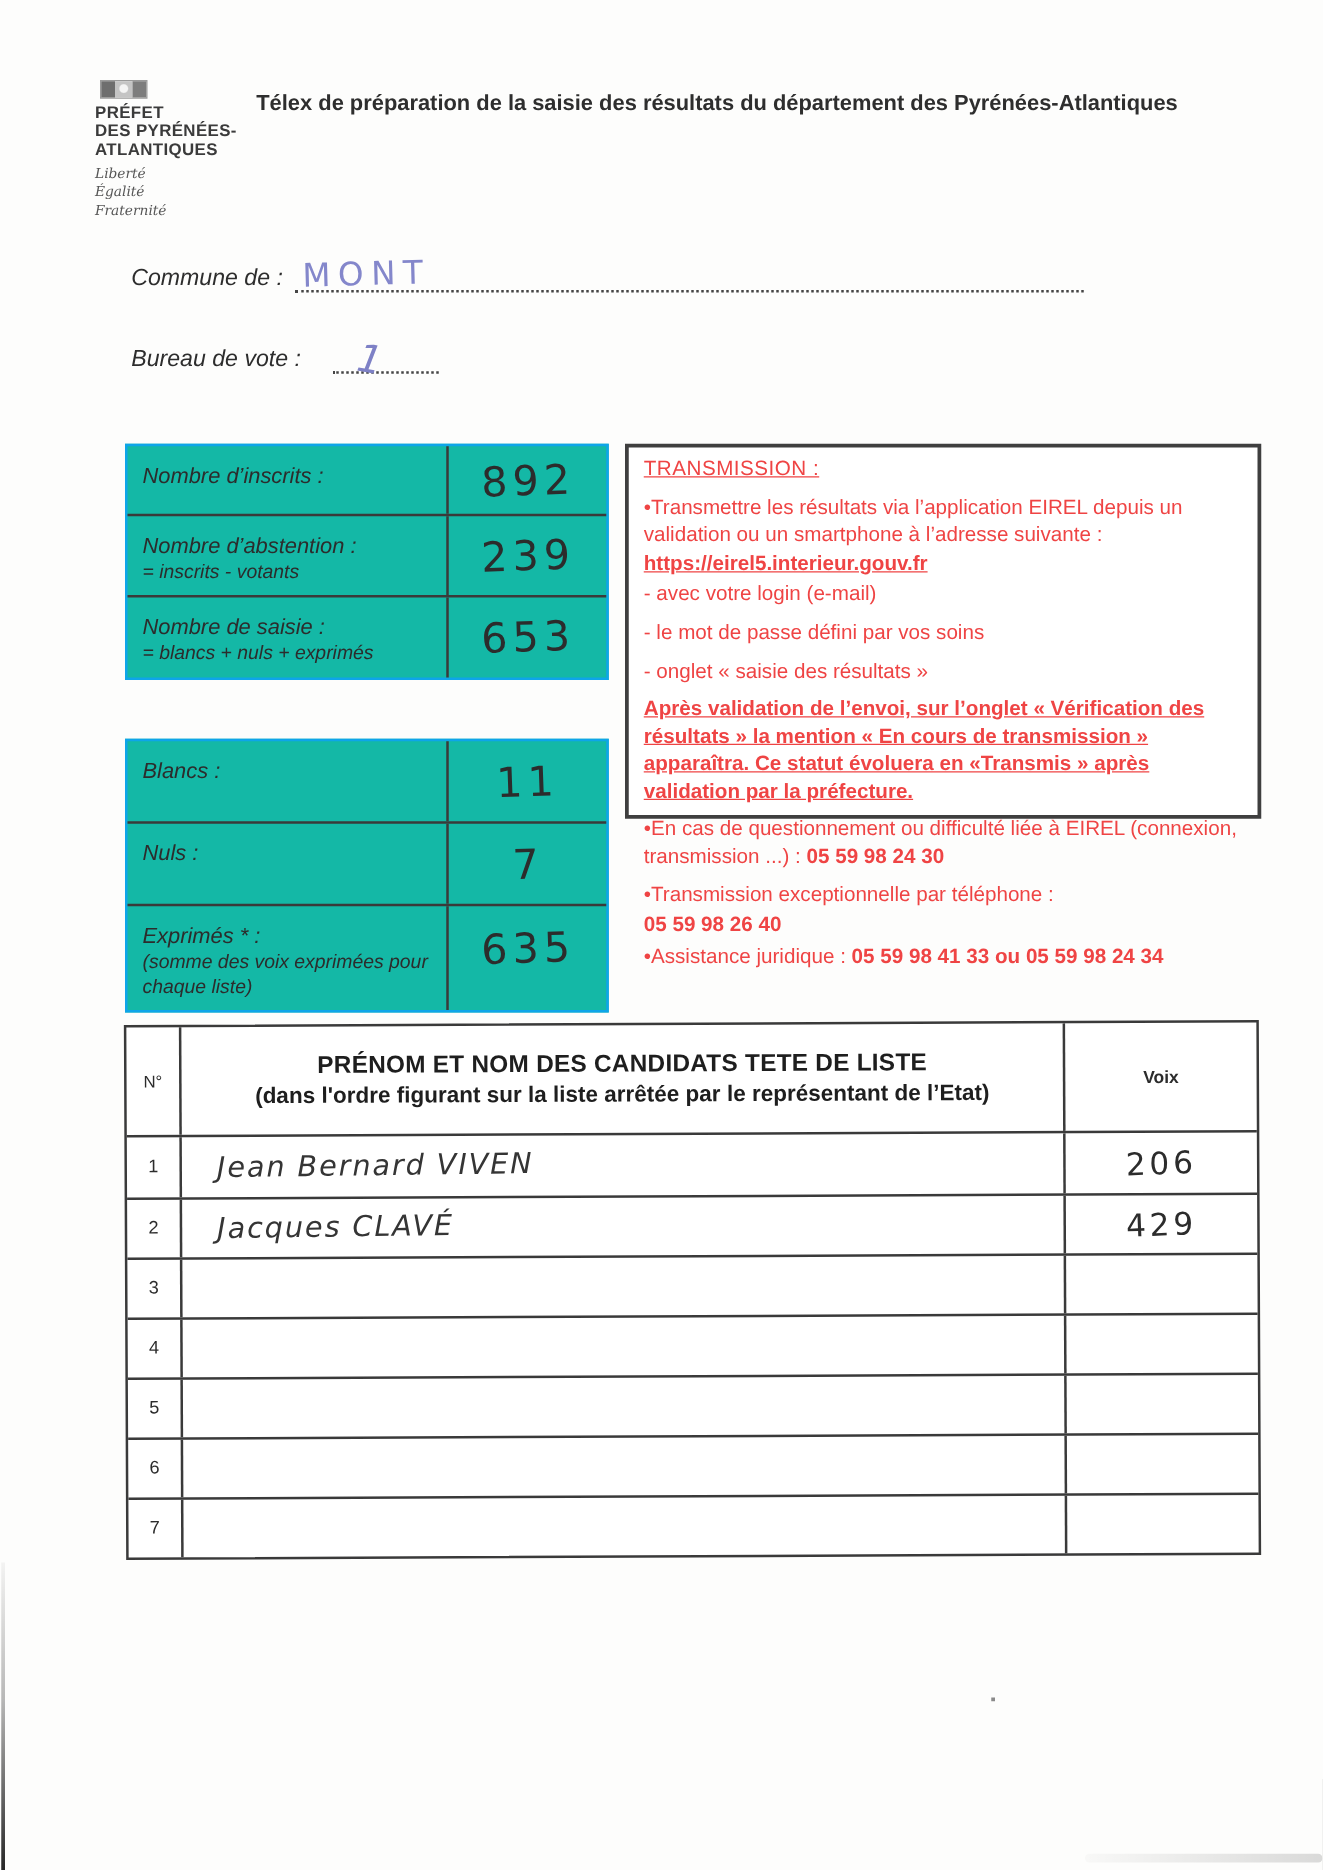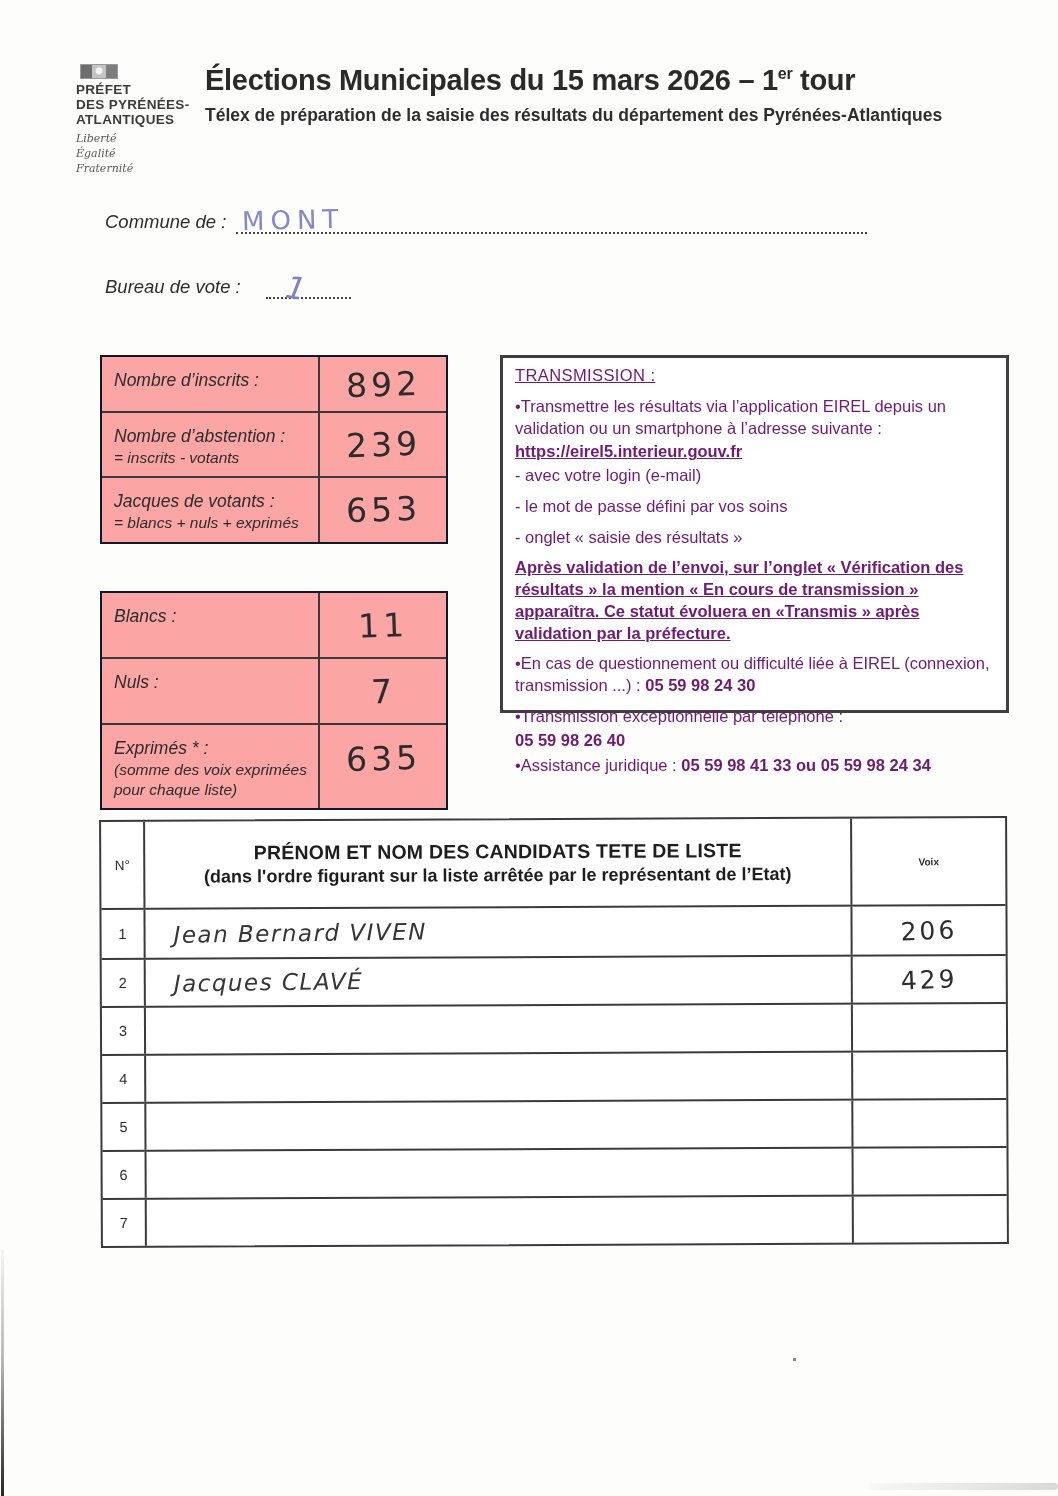--- a/index.html
+++ b/index.html
@@ -30,51 +30,51 @@
   .field .dots { flex:1; border-bottom:2.5px dotted #454545; height:24px; position:relative; }
   #commune-field { left:105px; top:210px; width:762px; }
   #bureau-field  { left:105px; top:275px; width:246px;gap:15px; }
   .hw { font-family:"DejaVu Sans", sans-serif; }
   .hw-commune { position:absolute; left:6px; bottom:-3px; font-size:26px; letter-spacing:6px;
                 color:#8487cb; font-style:normal; transform:rotate(-1.5deg); white-space:nowrap; }
   .hw-bureau  { position:absolute; left:20px; bottom:-9px; font-size:31px; color:#7e81c6;
                 font-style:italic; transform:rotate(10deg); }
 
   
-  .stat-table { position:absolute; left:100px; width:348px; border:2px solid #0f172a; background:#fca5a5; }
+  .stat-table { position:absolute; left:100px; width:387px; border:2px solid #0ea5e9; background:#14b8a6; }
   #participation-table { top:355px; }
   #ballots-table { top:563px;margin-top:28px; }
   .stat-row { display:flex; }
   .stat-row + .stat-row { border-top:2px solid #3a3a3a; }
   .stat-label { flex:1; padding:12px 8px 8px 12px; font-style:italic; font-size:17.5px; line-height:1.3; color:#2c2c2c; }
   .stat-sub { font-size:15.5px; }
   .stat-sub:empty { display:none; }
   .stat-value { width:128px; border-left:2px solid #3a3a3a; display:flex; align-items:center; justify-content:center; }
   .hw-num { font-size:33px; color:#2c2c2c; letter-spacing:4px; transform:rotate(-2deg); }
 
   
-  #transmission { position:absolute; left:500px; top:355px; width:509px; height:358px;
+  #transmission { position:absolute; left:500px; top:355px; width:509px; height:300px;
                   border:3px solid #3f3f3f; padding:7px 12px 0 12px; background:#fff;
-                  font-size:16.5px; line-height:1.32; color:#701a75; }
+                  font-size:16.5px; line-height:1.32; color:#ef4444; }
   #transmission p { margin-bottom:9px; }
   .t-heading { text-decoration:underline; letter-spacing:.4px; margin-bottom:16px; }
   .t-url { font-weight:bold; text-decoration:underline; }
   .t-note { font-weight:bold; text-decoration:underline; margin:6px 0 12px 0; }
   .phone { font-weight:bold; }
   .t-step { margin:0; }
 
   
   #candidates { position:absolute; left:100px; top:818px; width:908px; background:#fff;
                 border:2.5px solid #3a3a3a; transform:rotate(-0.25deg); }
   .cand-header { display:flex; height:88px; border-bottom:2.5px solid #3a3a3a; }
   .ch-num { width:44px; border-right:2px solid #3a3a3a; display:flex; align-items:center; justify-content:center; font-size:13.5px; color:#2c2c2c; }
   .ch-name { flex:1; border-right:2px solid #3a3a3a; display:flex; flex-direction:column; justify-content:center; text-align:center; font-weight:bold; padding:0 8px; color:#1e1e1e; }
   .ch-name .l1 { font-size:19.5px; letter-spacing:.2px; }
   .ch-name .l2 { font-size:18px; margin-top:2px; }
-  .ch-voix { width:153px; display:flex; align-items:center; justify-content:center; font-weight:bold; font-size:10px; color:#2c2c2c; }
+  .ch-voix { width:153px; display:flex; align-items:center; justify-content:center; font-weight:bold; font-size:14px; color:#2c2c2c; }
   .cand-row { display:flex; height:48px; }
   .cand-row + .cand-row { border-top:2px solid #3a3a3a; }
   .cr-num { width:44px; border-right:2px solid #3a3a3a; display:flex; align-items:center; justify-content:center; font-size:14.5px; color:#2c2c2c; }
   .cr-name { flex:1; border-right:2px solid #3a3a3a; display:flex; align-items:center; padding-left:28px; }
   .cr-voix { width:153px; display:flex; align-items:center; justify-content:center; }
   .hw-name { font-size:23px; font-style:italic; letter-spacing:1.5px; color:#353535; transform:rotate(-.5deg); white-space:nowrap; }
   .hw-voix { font-size:25px; color:#2c2c2c; letter-spacing:3px; transform:rotate(-2deg); }
 
   
   .scan-edge { position:absolute; left:1px; top:1250px; width:3px; height:246px;
@@ -100,21 +100,20 @@
       <div>ATLANTIQUES</div>
     </div>
     <div class="motto">
       <div>Liberté</div>
       <div>Égalité</div>
       <div>Fraternité</div>
     </div>
   </div>
 
   <div class="title-block">
-    <div class="title"><span>Élections Municipales  du 15 mars 2026 – 1</span><sup>er</sup><span> tour</span></div>
     <div class="subtitle">Télex de préparation de la saisie des résultats du département des Pyrénées-Atlantiques</div>
   </div>
 
   <div class="field" id="commune-field">
     <span class="label">Commune de :</span>
     <span class="dots">
       <span class="hw hw-commune">MONT</span>
     </span>
   </div>
 
@@ -139,21 +138,21 @@
       <div class="stat-label">
         <div>Nombre d’abstention :</div>
         <div class="stat-sub">= inscrits - votants</div>
       </div>
       <div class="stat-value">
         <span class="hw hw-num">239</span>
       </div>
     </div>
     <div class="stat-row" style="min-height:66px">
       <div class="stat-label">
-        <div>Jacques de votants :</div>
+        <div>Nombre de saisie :</div>
         <div class="stat-sub">= blancs + nuls + exprimés</div>
       </div>
       <div class="stat-value">
         <span class="hw hw-num">653</span>
       </div>
     </div>
   </div>
 
   <div class="stat-table" id="ballots-table">
     <div class="stat-row" style="min-height:64px">

